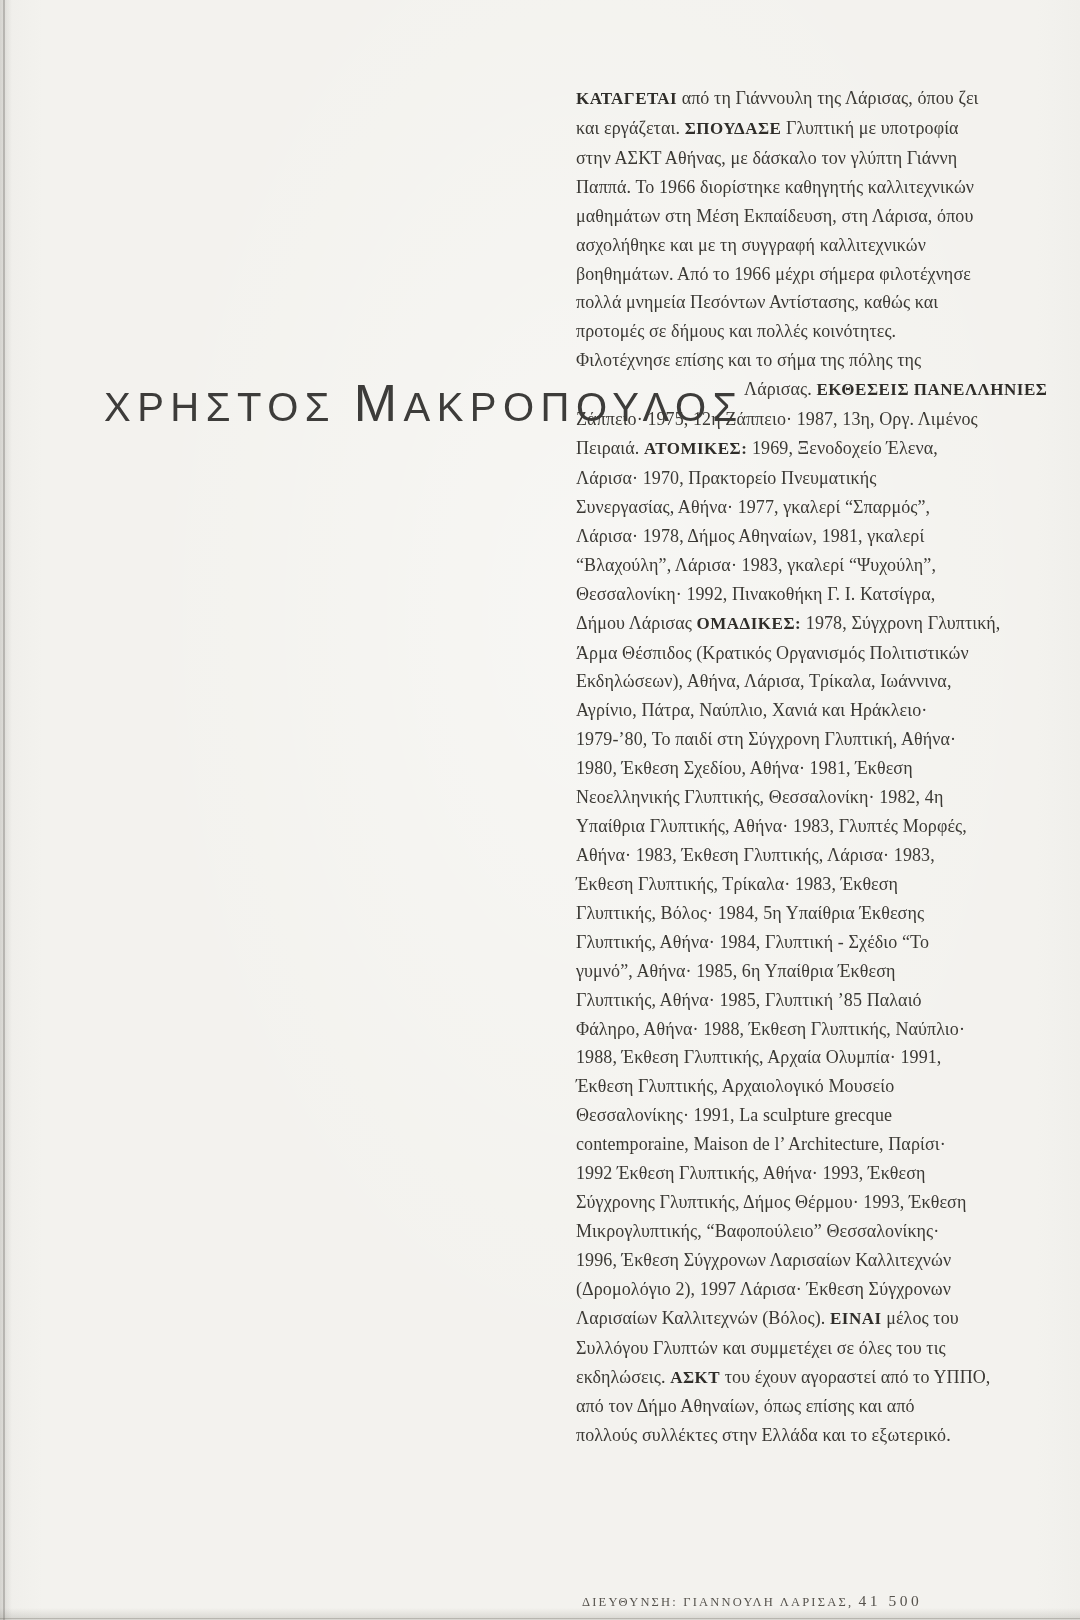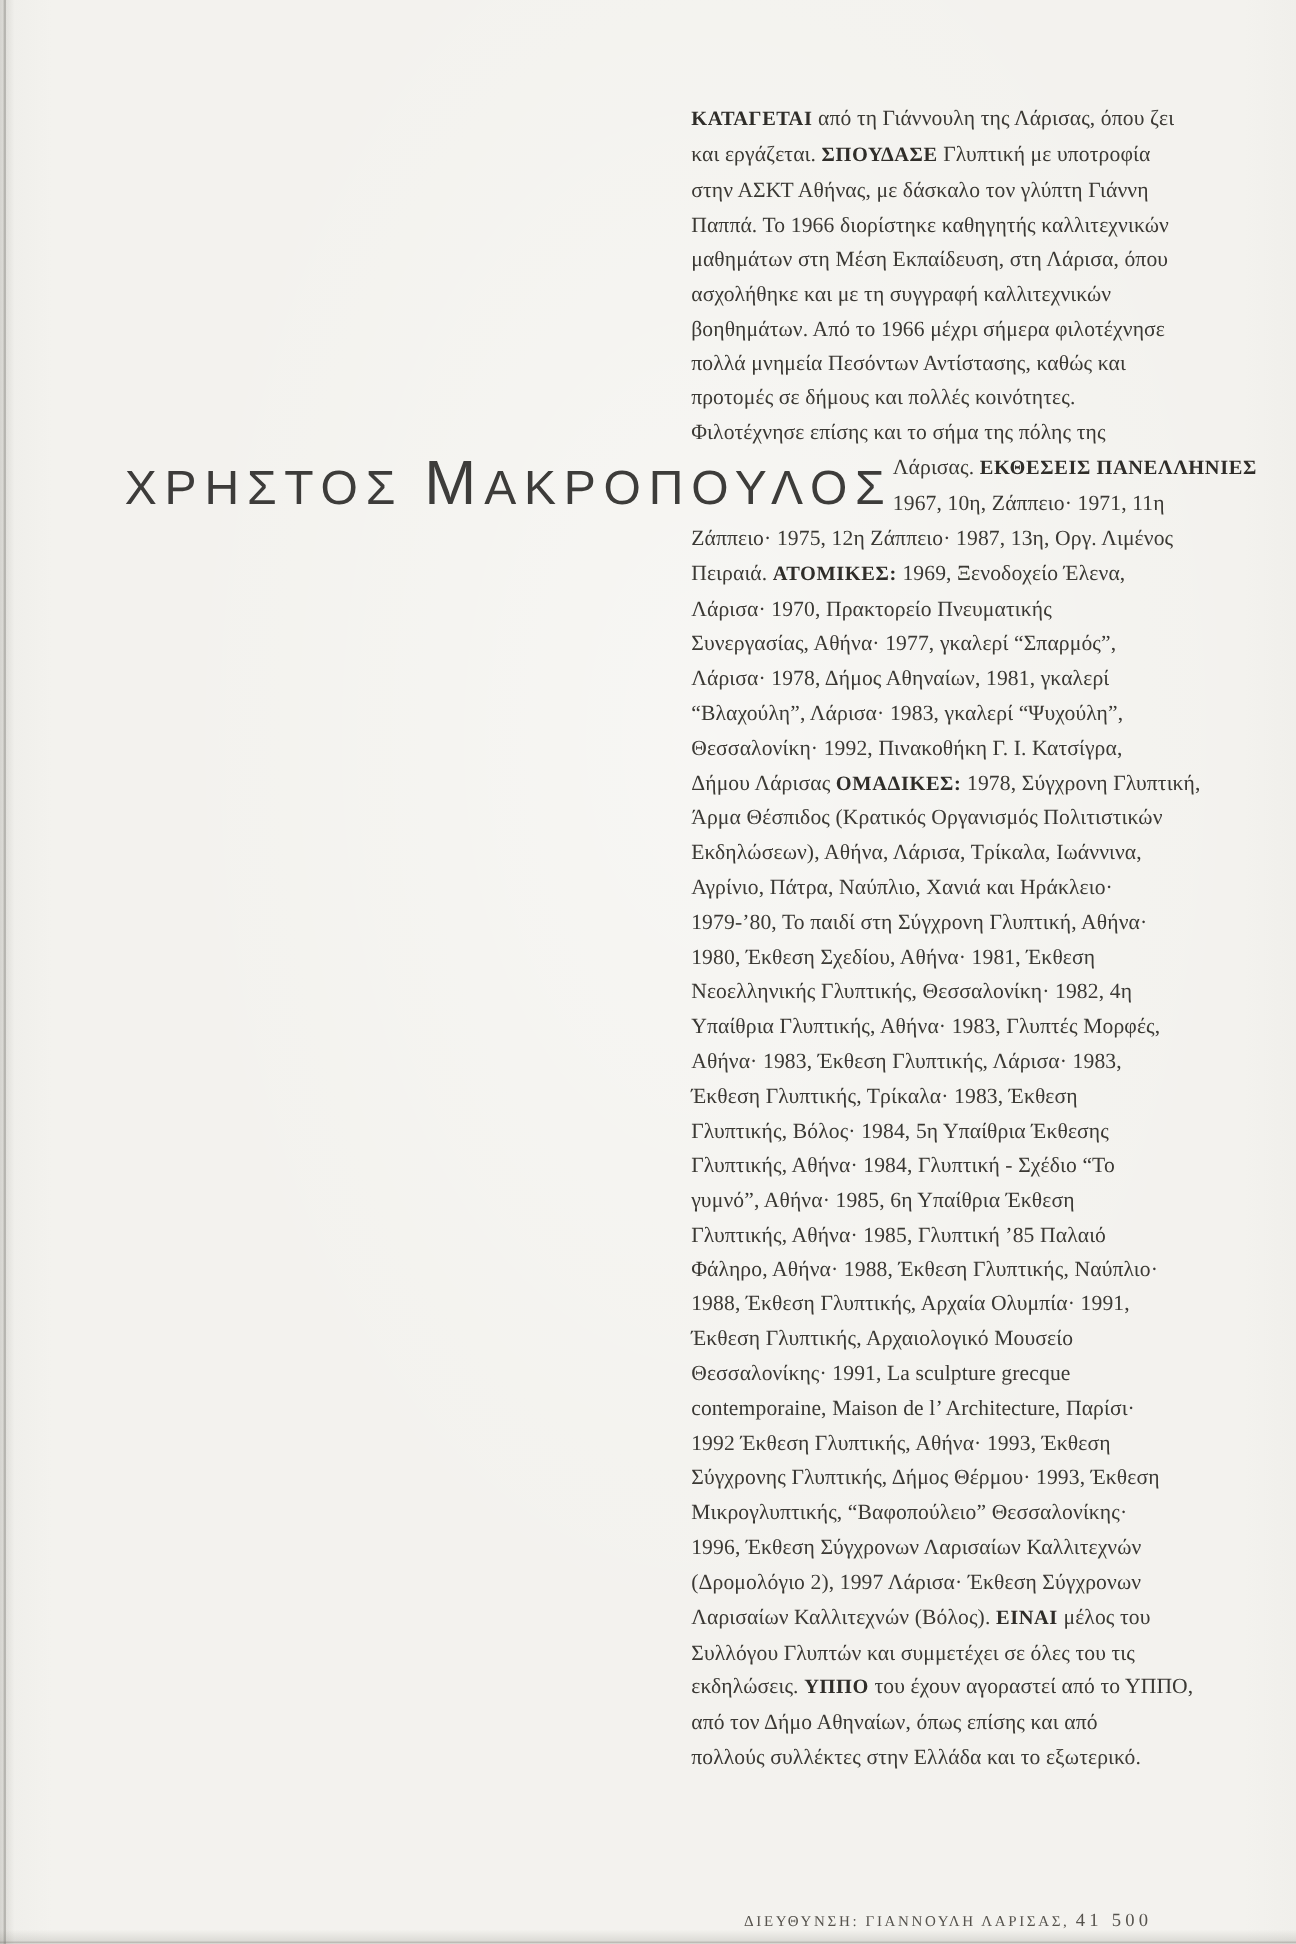--- a/index.html
+++ b/index.html
@@ -48,21 +48,21 @@
   .line .b{
     font-weight:bold;
     font-size:17px;
     letter-spacing:0.5px;
     color:#2f2d29;
     margin-top:29px;
   }
 
   
   .footer{
-    position:absolute;left:620px;top:1592px;
+    position:absolute;left:582px;top:1592px;
     font-size:12.5px;
     color:#56534d;
     letter-spacing:2.2px;
   }
   .footer .postal{font-size:15.5px;letter-spacing:3.5px;}
 </style>
 </head>
 <body>
 
 <div class="page">
@@ -79,21 +79,20 @@
       <div class="line"><span>και εργάζεται. </span><span class="b">ΣΠΟΥΔΑΣΕ</span><span> Γλυπτική με υποτροφία</span></div>
       <div class="line"><span>στην ΑΣΚΤ Αθήνας, με δάσκαλο τον γλύπτη Γιάννη</span></div>
       <div class="line"><span>Παππά. Το 1966 διορίστηκε καθηγητής καλλιτεχνικών</span></div>
       <div class="line"><span>μαθημάτων στη Μέση Εκπαίδευση, στη Λάρισα, όπου</span></div>
       <div class="line"><span>ασχολήθηκε και με τη συγγραφή καλλιτεχνικών</span></div>
       <div class="line"><span>βοηθημάτων. Από το 1966 μέχρι σήμερα φιλοτέχνησε</span></div>
       <div class="line"><span>πολλά μνημεία Πεσόντων Αντίστασης, καθώς και</span></div>
       <div class="line"><span>προτομές σε δήμους και πολλές κοινότητες.</span></div>
       <div class="line"><span>Φιλοτέχνησε επίσης και το σήμα της πόλης της</span></div>
       <div class="line indent"><span>Λάρισας. </span><span class="b">ΕΚΘΕΣΕΙΣ ΠΑΝΕΛΛΗΝΙΕΣ</span></div>
-      <div class="line indent"><span>1967, 10η, Ζάππειο· 1971, 11η</span></div>
       <div class="line"><span>Ζάππειο· 1975, 12η Ζάππειο· 1987, 13η, Οργ. Λιμένος</span></div>
       <div class="line"><span>Πειραιά. </span><span class="b">ΑΤΟΜΙΚΕΣ:</span><span> 1969, Ξενοδοχείο Έλενα,</span></div>
       <div class="line"><span>Λάρισα· 1970, Πρακτορείο Πνευματικής</span></div>
       <div class="line"><span>Συνεργασίας, Αθήνα· 1977, γκαλερί “Σπαρμός”,</span></div>
       <div class="line"><span>Λάρισα· 1978, Δήμος Αθηναίων, 1981, γκαλερί</span></div>
       <div class="line"><span>“Βλαχούλη”, Λάρισα· 1983, γκαλερί “Ψυχούλη”,</span></div>
       <div class="line"><span>Θεσσαλονίκη· 1992, Πινακοθήκη Γ. Ι. Κατσίγρα,</span></div>
       <div class="line"><span>Δήμου Λάρισας </span><span class="b">ΟΜΑΔΙΚΕΣ:</span><span> 1978, Σύγχρονη Γλυπτική,</span></div>
       <div class="line"><span>Άρμα Θέσπιδος (Κρατικός Οργανισμός Πολιτιστικών</span></div>
       <div class="line"><span>Εκδηλώσεων), Αθήνα, Λάρισα, Τρίκαλα, Ιωάννινα,</span></div>
@@ -113,20 +112,20 @@
       <div class="line"><span>Έκθεση Γλυπτικής, Αρχαιολογικό Μουσείο</span></div>
       <div class="line"><span>Θεσσαλονίκης· 1991, La sculpture grecque</span></div>
       <div class="line"><span>contemporaine, Maison de l’ Architecture, Παρίσι·</span></div>
       <div class="line"><span>1992 Έκθεση Γλυπτικής, Αθήνα· 1993, Έκθεση</span></div>
       <div class="line"><span>Σύγχρονης Γλυπτικής, Δήμος Θέρμου· 1993, Έκθεση</span></div>
       <div class="line"><span>Μικρογλυπτικής, “Βαφοπούλειο” Θεσσαλονίκης·</span></div>
       <div class="line"><span>1996, Έκθεση Σύγχρονων Λαρισαίων Καλλιτεχνών</span></div>
       <div class="line"><span>(Δρομολόγιο 2), 1997 Λάρισα· Έκθεση Σύγχρονων</span></div>
       <div class="line"><span>Λαρισαίων Καλλιτεχνών (Βόλος). </span><span class="b">ΕΙΝΑΙ</span><span> μέλος του</span></div>
       <div class="line"><span>Συλλόγου Γλυπτών και συμμετέχει σε όλες του τις</span></div>
-      <div class="line"><span>εκδηλώσεις. </span><span class="b">ΥΠΠΟ</span><span> του έχουν αγοραστεί από το ΥΠΠΟ,</span></div>
+      <div class="line"><span>εκδηλώσεις. </span><span class="b">ΑΣΚΤ</span><span> του έχουν αγοραστεί από το ΥΠΠΟ,</span></div>
       <div class="line"><span>από τον Δήμο Αθηναίων, όπως επίσης και από</span></div>
       <div class="line"><span>πολλούς συλλέκτες στην Ελλάδα και το εξωτερικό.</span></div>
     </div>
 
   <div class="footer"><span>ΔΙΕΥΘΥΝΣΗ:</span> <span>ΓΙΑΝΝΟΥΛΗ ΛΑΡΙΣΑΣ,</span> <span class="postal">41 500</span></div>
 
 </div>
 
 </body></html>

